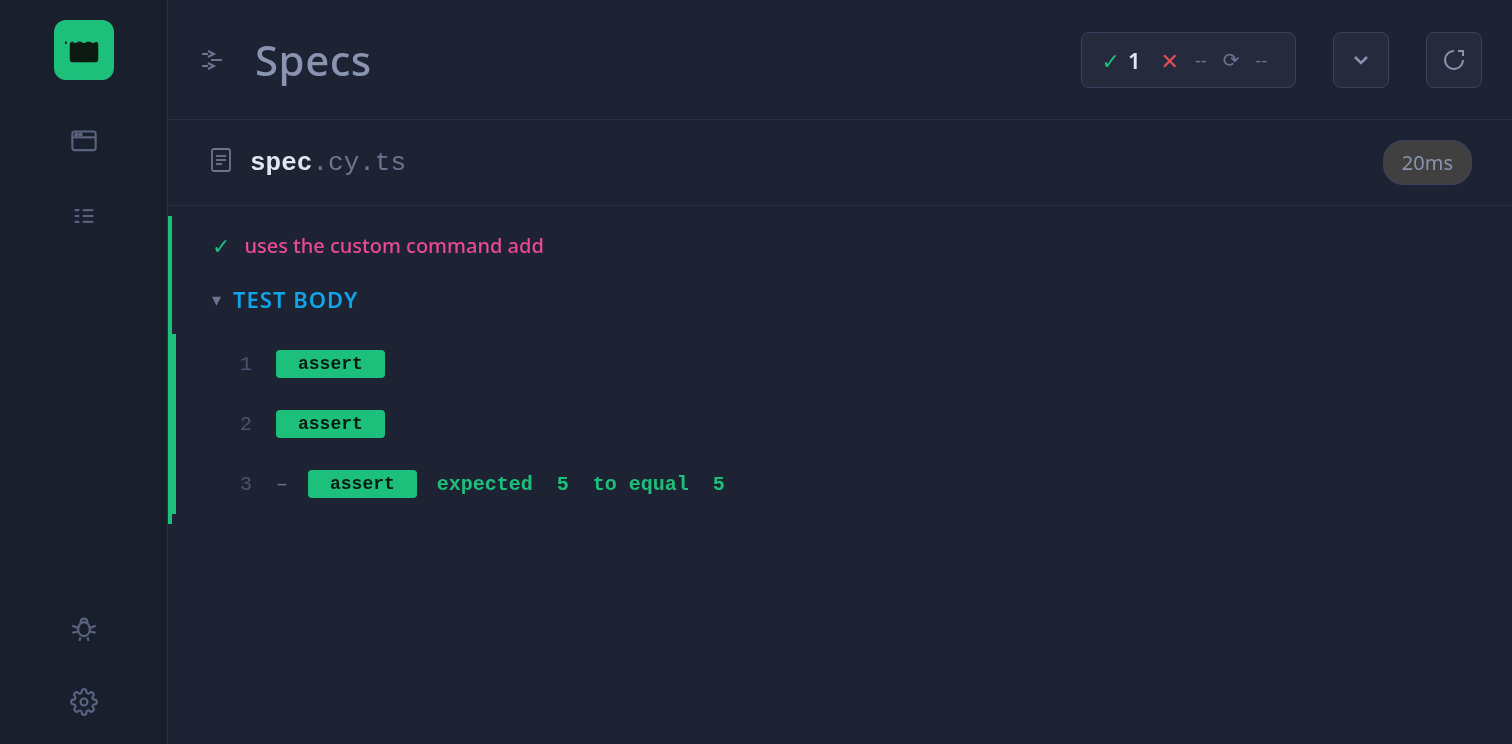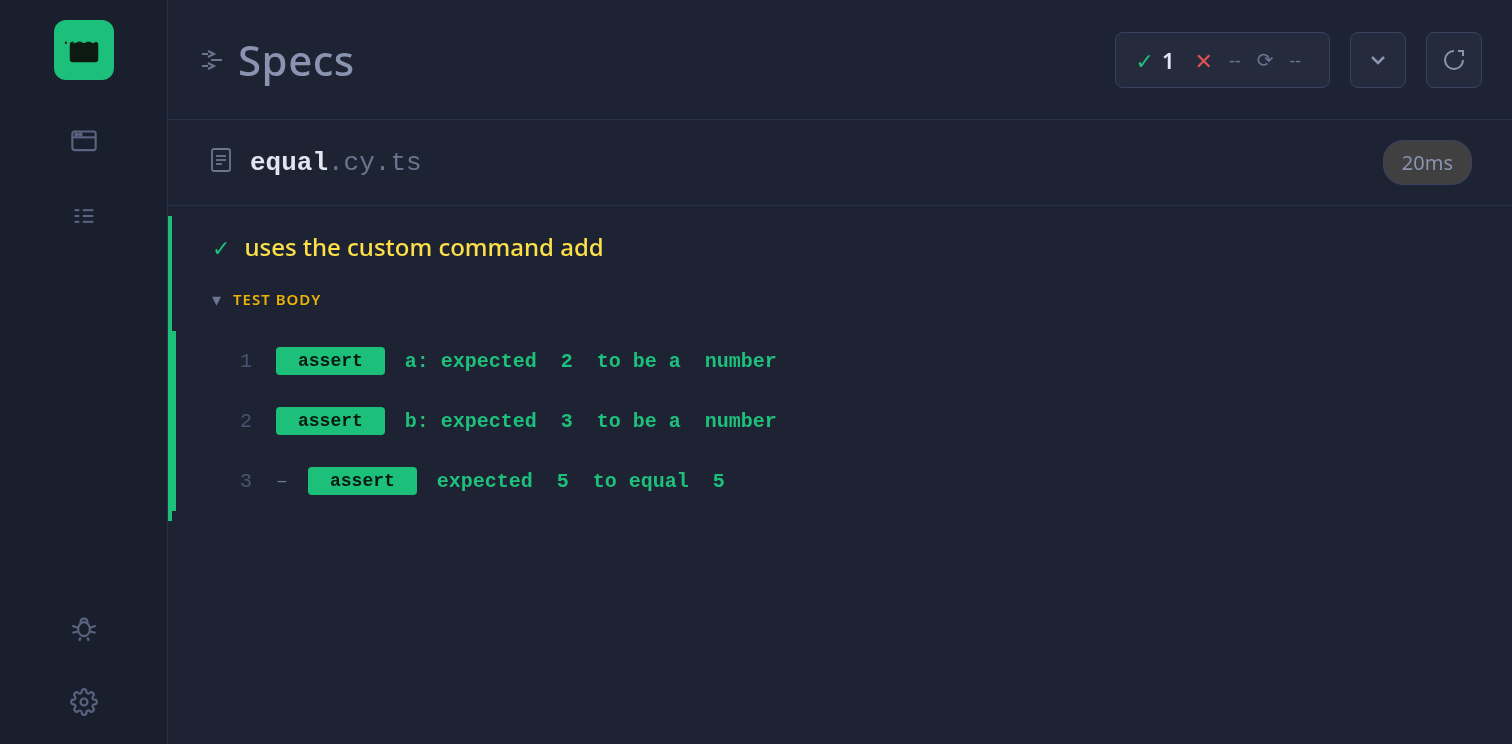--- a/index.html
+++ b/index.html
@@ -73,21 +73,21 @@
       background: #1e2334;
     }
 
     
     .header {
       height: 120px;
       display: flex;
       align-items: center;
       padding: 0 30px;
       border-bottom: 1px solid #2a3045;
-      gap: 12px;
+      gap: 29px;
     }
 
     .header-icon {
       color: #6b7590;
       font-size: 24px;
       display: flex;
       align-items: center;
     }
 
     .header-title {
@@ -211,22 +211,22 @@
       border-left: 4px solid #1dc07b;
       margin-left: 0;
     }
 
     .test-check {
       color: #1dc07b;
       font-size: 22px;
     }
 
     .test-title {
-      font-size: 24px;
-      color: #fde047;
+      font-size: 20px;
+      color: #ec4899;
       font-weight: 500;
     }
 
     
     .test-body-section {
       border-left: 4px solid #1dc07b;
     }
 
     .test-body-header {
       display: flex;
@@ -235,22 +235,22 @@
       gap: 12px;
       cursor: pointer;
     }
 
     .test-body-chevron {
       color: #6b7590;
       font-size: 18px;
     }
 
     .test-body-label {
-      font-size: 15px;
-      color: #eab308;
+      font-size: 22px;
+      color: #0ea5e9;
       font-weight: 600;
       letter-spacing: 1px;
       text-transform: uppercase;
     }
 
     
     .commands-list {
       padding: 10px 0;
     }
 
@@ -391,21 +391,21 @@
     <div class="spec-file-row">
       <span class="spec-file-icon">
         <svg width="26" height="26" viewBox="0 0 26 26" fill="none" stroke="#6b7590" stroke-width="1.8">
           <rect x="4" y="2" width="18" height="22" rx="2"></rect>
           <line x1="8" y1="9" x2="18" y2="9"></line>
           <line x1="8" y1="13" x2="18" y2="13"></line>
           <line x1="8" y1="17" x2="14" y2="17"></line>
         </svg>
       </span>
       <span class="spec-file-name">
-        <span>equal</span><span class="ext">.cy.ts</span>
+        <span>spec</span><span class="ext">.cy.ts</span>
       </span>
       <div class="spec-file-spacer"></div>
       <span class="spec-duration">20ms</span>
     </div>
 
     <div class="test-section">
 
       <div class="test-pass-row">
         <span class="test-check">✓</span>
         <span class="test-title">uses the custom command add</span>
@@ -415,27 +415,25 @@
         <div class="test-body-header">
           <span class="test-body-chevron">▾</span>
           <span class="test-body-label">TEST BODY</span>
         </div>
 
         <div class="commands-list">
 
           <div class="command-row">
             <span class="command-num">1</span>
             <span class="command-badge">assert</span>
-            <span class="command-text">a:&nbsp;expected&nbsp;&nbsp;2&nbsp;&nbsp;to&nbsp;be&nbsp;a&nbsp;&nbsp;number</span>
           </div>
 
           <div class="command-row">
             <span class="command-num">2</span>
             <span class="command-badge">assert</span>
-            <span class="command-text">b:&nbsp;expected&nbsp;&nbsp;3&nbsp;&nbsp;to&nbsp;be&nbsp;a&nbsp;&nbsp;number</span>
           </div>
 
           <div class="command-row">
             <span class="command-num">3</span>
             <span class="command-dash">–</span>
             <span class="command-badge">assert</span>
             <span class="command-text">expected&nbsp;&nbsp;5&nbsp;&nbsp;to&nbsp;equal&nbsp;&nbsp;5</span>
           </div>
 
         </div>

